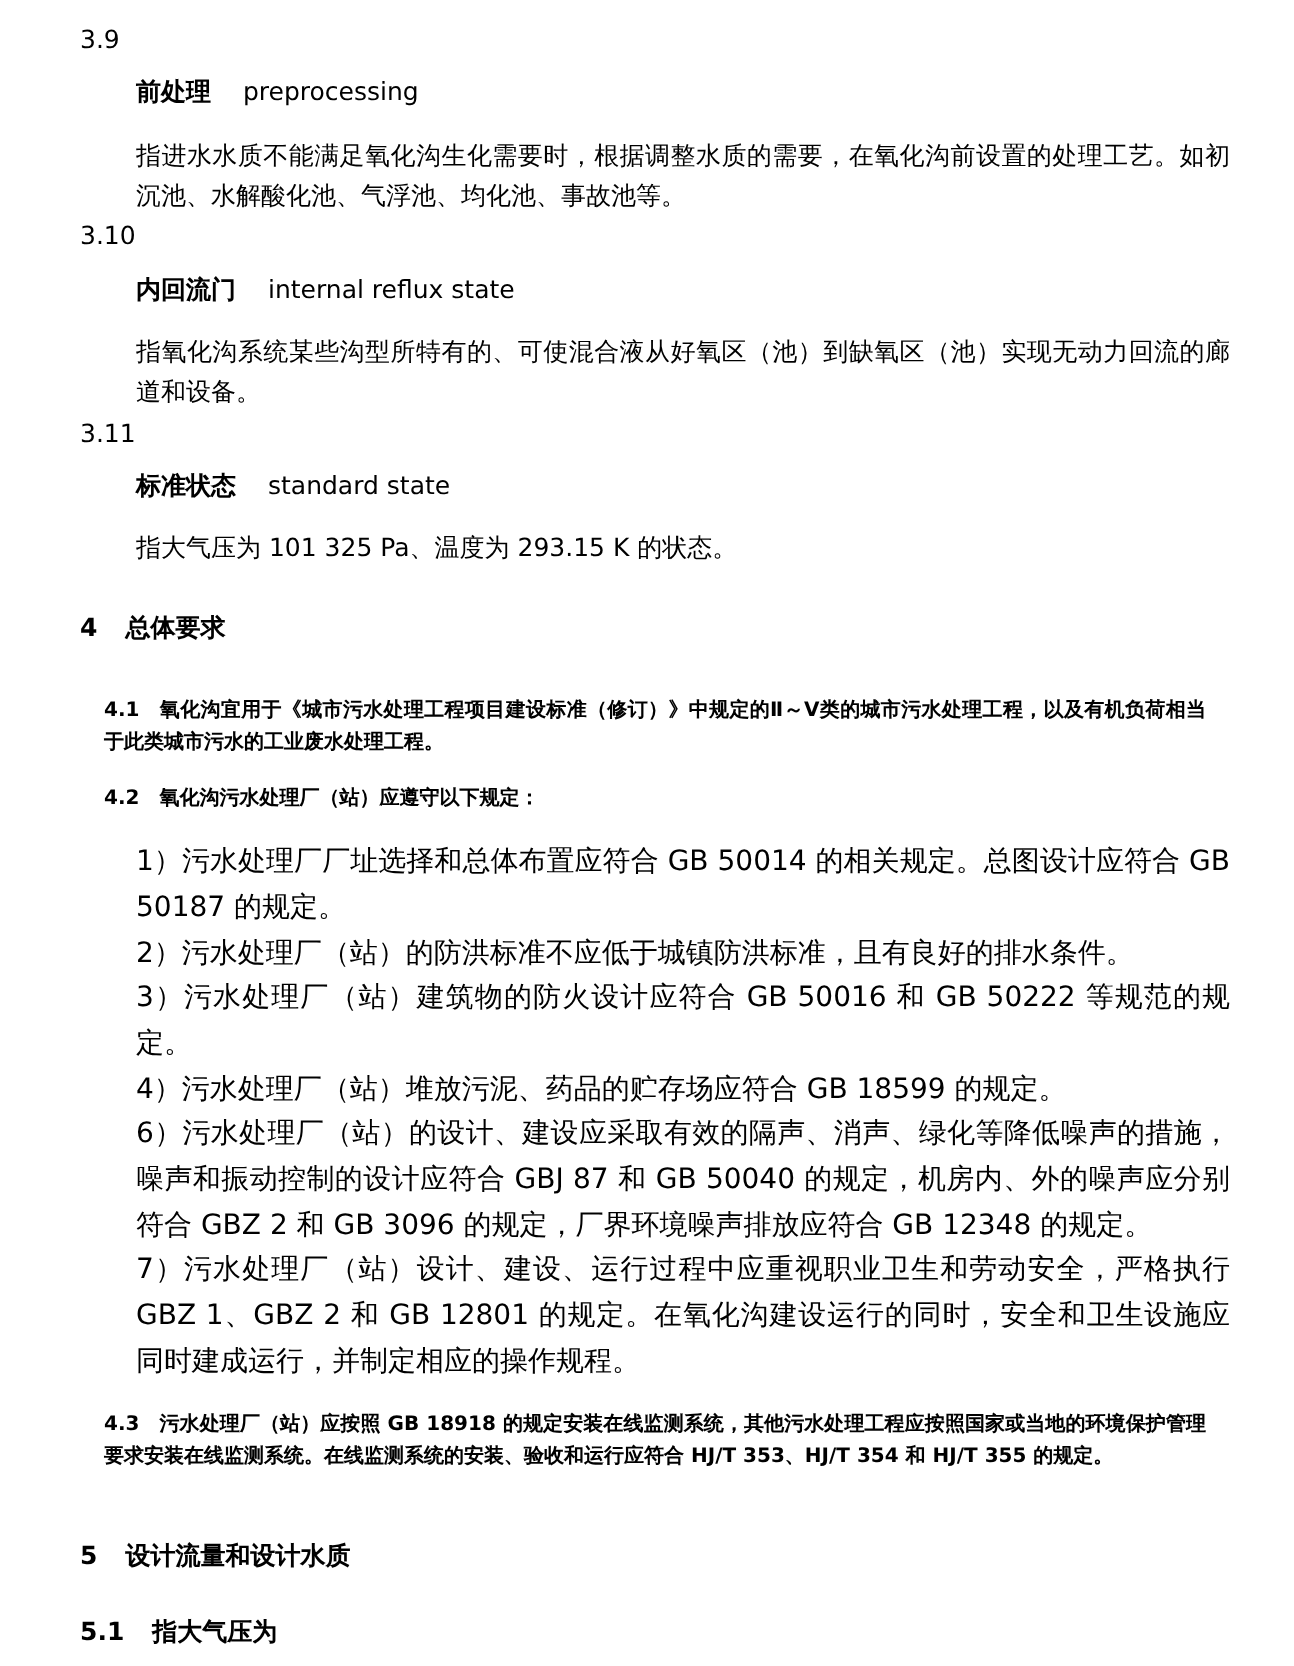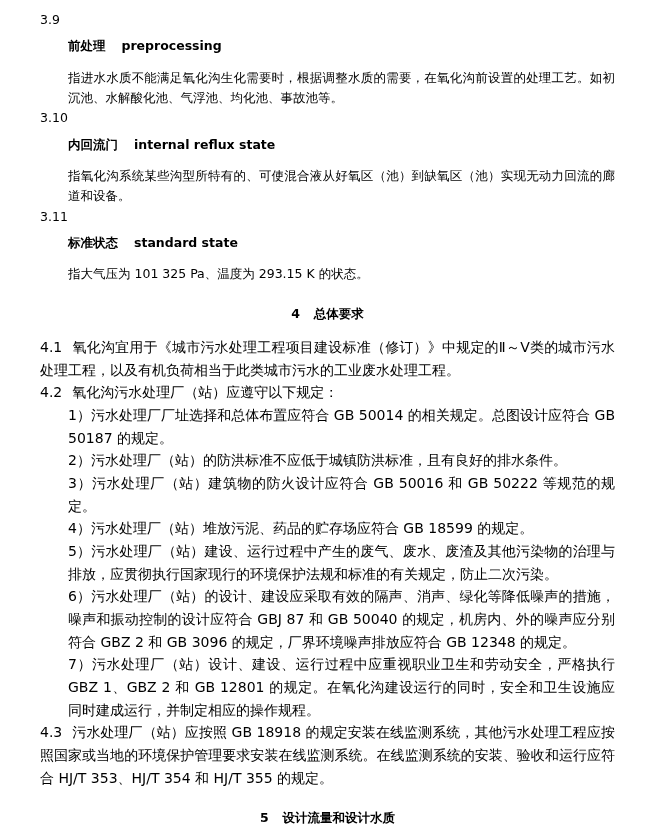--- a/index.html
+++ b/index.html
@@ -41,48 +41,48 @@
     padding: 0;
   }
   .term-cn {
     font-weight: bold;
   }
   .term-gap {
     display: inline-block;
     width: 16px;
   }
   .term-en {
-    font-weight: bold;
+    font-weight: normal;
     text-align: right;
   }
   .body-par {
     font-size: 12.5px;
     line-height: 1.62;
     margin: 12px 0 0 28px;
     padding: 0;
     text-align: justify;
   }
   .sec-head {
     font-size: 12.5px;
     font-weight: bold;
     margin: 0;
     padding: 0;
     line-height: 1.55;
-    text-align: center;
   }
   .sec-head .sec-gap {
     display: inline-block;
     width: 14px;
   }
   .clause {
-    font-size: 14px;
+    font-size: 10px;
     line-height: 1.62;
-    margin: 0;
+    margin: 12px;
     padding: 0;
     text-align: justify;
+    font-weight: bold;
   }
   .clause .cl-num {
     display: inline-block;
   }
   .clause .cl-gap {
     display: inline-block;
     width: 10px;
   }
   .sub-item {
     font-size: 14px;
@@ -133,37 +133,36 @@
     <div class="clause">
       <span class="cl-num">4.1</span><span class="cl-gap"></span><span>氧化沟宜用于《城市污水处理工程项目建设标准（修订）》中规定的Ⅱ～Ⅴ类的城市污水处理工程，以及有机负荷相当于此类城市污水的工业废水处理工程。</span>
     </div>
     <div class="clause">
       <span class="cl-num">4.2</span><span class="cl-gap"></span><span>氧化沟污水处理厂（站）应遵守以下规定：</span>
     </div>
     <div class="sub-item">1）污水处理厂厂址选择和总体布置应符合 GB 50014 的相关规定。总图设计应符合 GB 50187 的规定。</div>
     <div class="sub-item">2）污水处理厂（站）的防洪标准不应低于城镇防洪标准，且有良好的排水条件。</div>
     <div class="sub-item">3）污水处理厂（站）建筑物的防火设计应符合 GB 50016 和 GB 50222 等规范的规定。</div>
     <div class="sub-item">4）污水处理厂（站）堆放污泥、药品的贮存场应符合 GB 18599 的规定。</div>
-    <div class="sub-item">5）污水处理厂（站）建设、运行过程中产生的废气、废水、废渣及其他污染物的治理与排放，应贯彻执行国家现行的环境保护法规和标准的有关规定，防止二次污染。</div>
     <div class="sub-item">6）污水处理厂（站）的设计、建设应采取有效的隔声、消声、绿化等降低噪声的措施，噪声和振动控制的设计应符合 GBJ 87 和 GB 50040 的规定，机房内、外的噪声应分别符合 GBZ 2 和 GB 3096 的规定，厂界环境噪声排放应符合 GB 12348 的规定。</div>
     <div class="sub-item">7）污水处理厂（站）设计、建设、运行过程中应重视职业卫生和劳动安全，严格执行 GBZ 1、GBZ 2 和 GB 12801 的规定。在氧化沟建设运行的同时，安全和卫生设施应同时建成运行，并制定相应的操作规程。</div>
     <div class="clause">
       <span class="cl-num">4.3</span><span class="cl-gap"></span><span>污水处理厂（站）应按照 GB 18918 的规定安装在线监测系统，其他污水处理工程应按照国家或当地的环境保护管理要求安装在线监测系统。在线监测系统的安装、验收和运行应符合 HJ/T 353、HJ/T 354 和 HJ/T 355 的规定。</span>
     </div>
 
     <div class="spacer-lg"></div>
 
     <div class="sec-head">
       <span>5</span><span class="sec-gap"></span><span>设计流量和设计水质</span>
     </div>
 
     <div class="spacer-lg"></div>
 
     <div class="sec-head">
-      <span>5.1</span><span class="sec-gap"></span><span>严格执行</span>
+      <span>5.1</span><span class="sec-gap"></span><span>指大气压为</span>
     </div>
 
     <div class="spacer-lg"></div>
 
     <div class="sec-head">
       <span>5.1.1</span><span class="sec-gap"></span><span>且有良好的排水条件</span>
     </div>
 
     <div class="spacer-md"></div>
 

